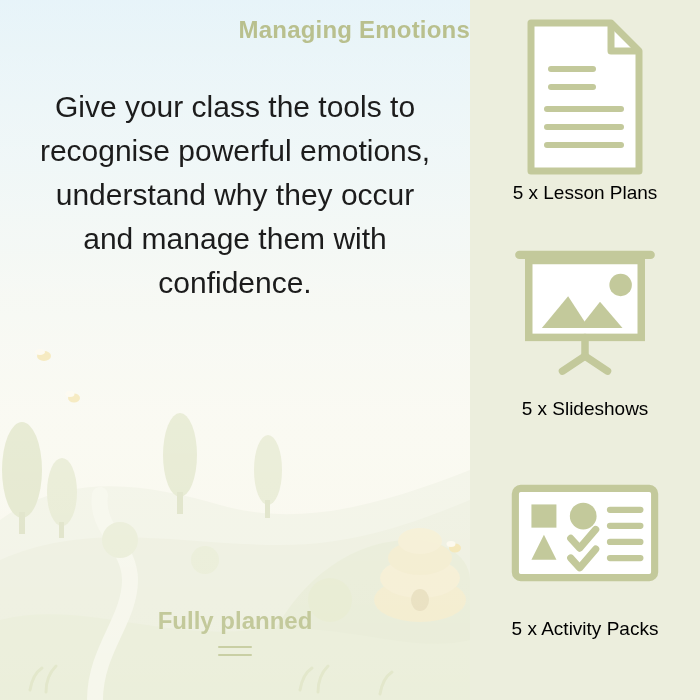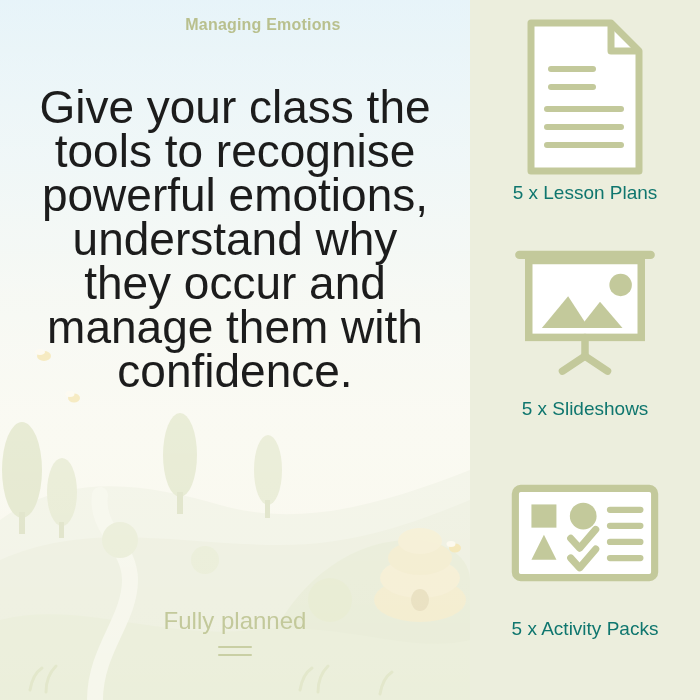--- a/index.html
+++ b/index.html
@@ -42,50 +42,50 @@
     position: relative;
     z-index: 5;
     width: 100%;
     height: 100%;
   }
 
   .headline {
     position: absolute;
     top: 16px;
     left: 0;
-    width: 526px;
-    text-align: center;
-    font-size: 16px;
+    width: 470px;
+    text-align: right;
+    font-size: 24px;
     font-weight: bold;
     color: #b9c08e;
     letter-spacing: 0.2px;
   }
 
   .body-copy {
     position: absolute;
     top: 85px;
     left: 28px;
     width: 414px;
     text-align: center;
-    font-size: 46px;
+    font-size: 30px;
     line-height: 44px;
     color: #1c1c1c;
     font-weight: 400;
   }
 
   .features {
     position: absolute;
     bottom: 38px;
     left: 0;
     width: 470px;
     text-align: center;
   }
   .feature {
     font-size: 24px;
-    font-weight: normal;
+    font-weight: bold;
     color: #c3c99b;
     line-height: 30px;
     padding: 4px 16px;
   }
   .feature-sep {
     width: 34px;
     height: 2px;
     background: #c9cfa4;
     margin: 6px auto;
     border-radius: 1px;
@@ -106,21 +106,21 @@
     display: flex;
     flex-direction: column;
     align-items: center;
   }
   .item-1 { margin-top: 22px; }
   .item-2 { margin-top: 34px; }
   .item-3 { margin-top: 38px; justify-content: space-between; }
 
   .item-caption {
     font-size: 19px;
-    color: #0f766e;
+    color: #000000;
     margin-top: 10px;
     text-align: center;
     white-space: nowrap;
   }
   .icon-box {
     width: 150px;
     height: 150px;
     display: flex;
     align-items: center;
     justify-content: center;

